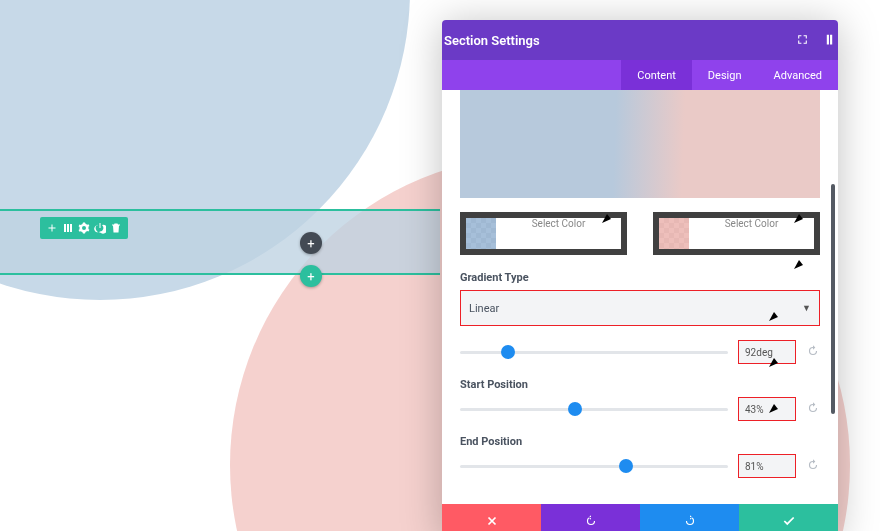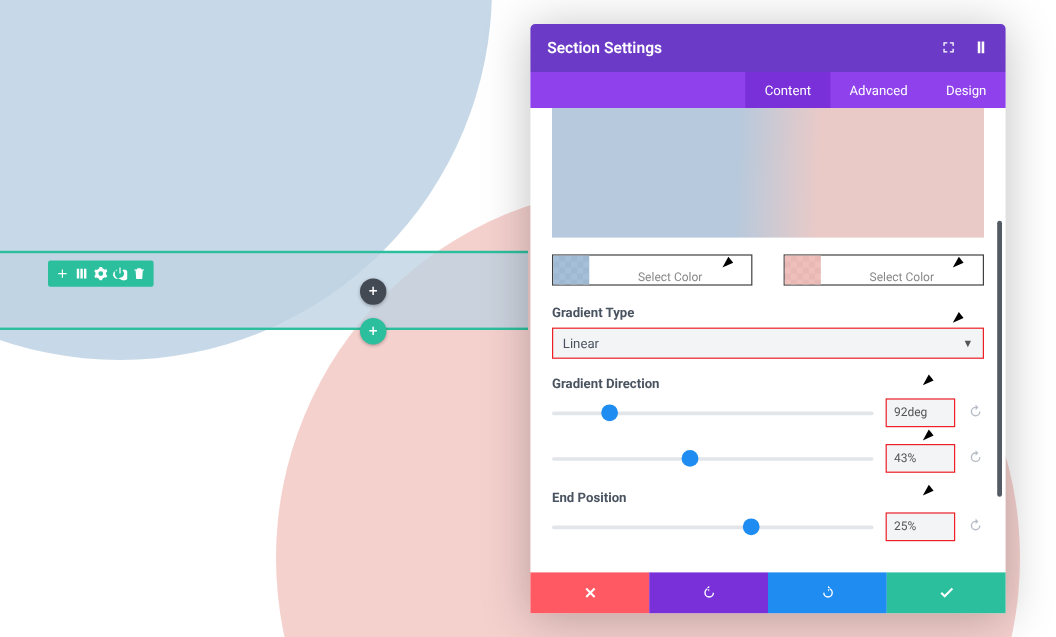--- a/index.html
+++ b/index.html
@@ -9,45 +9,45 @@
   .circle-pink { position: absolute; width: 620px; height: 620px; border-radius: 50%; background: #f5d1ce; left: 230px; top: 155px; }
 
   .builder-band { position: absolute; left: 0; top: 209px; width: 440px; height: 66px; background: rgba(190,210,225,.78); border-top: 2px solid #2cbf9e; border-bottom: 2px solid #2cbf9e; }
   .builder-tools { position: absolute; left: 40px; top: 217px; display: flex; gap: 0; background: #2cbf9e; padding: 3px 4px; border-radius: 2px; }
   .builder-tools span { width: 16px; height: 16px; display: flex; align-items: center; justify-content: center; color: #fff; font-size: 10px; }
   .builder-tools svg { width: 12px; height: 12px; fill: #fff; }
   .add-dark { position: absolute; left: 300px; top: 232px; width: 22px; height: 22px; border-radius: 50%; background: #434a54; color: #fff; display: flex; align-items: center; justify-content: center; font-size: 13px; box-shadow: 0 1px 3px rgba(0,0,0,.3); }
   .add-green { position: absolute; left: 300px; top: 265px; width: 22px; height: 22px; border-radius: 50%; background: #2cbf9e; color: #fff; display: flex; align-items: center; justify-content: center; font-size: 13px; box-shadow: 0 1px 3px rgba(0,0,0,.3); }
 
   .modal { position: absolute; left: 442px; top: 20px; width: 396px; background: #fff; box-shadow: 0 4px 40px rgba(0,0,0,.25); border-radius: 4px 4px 0 0; }
-  .modal-header { background: #6b3ac6; color: #fff; height: 40px; display: flex; align-items: center; justify-content: space-between; padding: 0 14px; border-radius: 4px 4px 0 0; }
+  .modal-header { background: #6b3ac6; color: #fff; height: 40px; display: flex; align-items: center; justify-content: space-between; padding: 0 2px; border-radius: 4px 4px 0 0; }
   .modal-header h2 { font-size: 13px; font-weight: 600; }
   .header-icons { display: flex; gap: 14px; }
   .header-icons svg { width: 13px; height: 13px; fill: #fff; }
   .tabs { background: #8f42ec; display: flex; height: 30px; justify-content: flex-end; }
   .tab { padding: 0 16px; font-size: 11px; color: #fff; display: flex; align-items: center; cursor: pointer; }
   .tab.active { background: #7a30d8; }
 
   .modal-body { position: relative; padding: 0 18px 12px 18px; }
   .scroll-indicator { position: absolute; right: 3px; top: 94px; width: 4px; height: 230px; background: #545a63; border-radius: 2px; }
 
   .gradient-preview { height: 108px; margin: 0 0 14px 0; background: linear-gradient(92deg, #b7c9dc 43%, #eacac7 62%); }
   .color-pickers { display: flex; gap: 26px; margin-bottom: 16px; }
-  .color-picker { flex: 1; height: 26px; border: 1px solid #404040; display: flex; align-items: flex-end; position: relative; }
+  .color-picker { flex: 1; height: 43px; border: 6px solid #404040; display: flex; align-items: flex-start; position: relative; }
   .swatch { width: 30px; height: 100%; background-image:
     linear-gradient(45deg,#ccc 25%,transparent 25%),linear-gradient(-45deg,#ccc 25%,transparent 25%),
     linear-gradient(45deg,transparent 75%,#ccc 75%),linear-gradient(-45deg,transparent 75%,#ccc 75%);
     background-size: 10px 10px; background-position: 0 0,0 5px,5px -5px,-5px 0; position: relative; }
   .swatch::after { content:""; position:absolute; inset:0; }
   .swatch.blue::after { background: rgba(150,180,210,.85); }
   .swatch.pink::after { background: rgba(235,180,175,.85); }
   .picker-label { flex: 1; text-align: center; font-size: 10px; color: #888; }
 
   .field-label { font-size: 11px; color: #4a5360; margin: 4px 0 6px 0; font-weight: 700; }
-  .select { width: 100%; height: 26px; border: 1px solid #ed2027; background: #f3f4f6; font-size: 11px; color: #4a5360; padding: 7px 8px; display: flex; align-items: center; justify-content: space-between; margin-bottom: 14px; }
+  .select { width: 100%; height: 26px; border: 1px solid #ed2027; background: #f3f4f6; font-size: 11px; color: #4a5360; padding: 17px 8px; display: flex; align-items: center; justify-content: space-between; margin-bottom: 14px; }
   .select .caret { font-size: 9px; color: #555; }
 
   .slider-row { display: flex; align-items: center; gap: 10px; margin-bottom: 14px; }
   .slider-track { flex: 1; height: 3px; background: #e2e5e9; border-radius: 2px; position: relative; }
   .slider-thumb { position: absolute; top: 50%; width: 14px; height: 14px; border-radius: 50%; background: #1e8cf0; transform: translate(-50%,-50%); }
   .slider-value { width: 58px; height: 24px; border: 1px solid #ed2027; background: #f3f4f6; font-size: 10px; color: #555; display: flex; align-items: center; padding: 0 6px; }
   .reset-icon svg { width: 14px; height: 14px; fill: #b7bdc5; }
 
   .arrow { position: absolute; pointer-events: none; }
 
@@ -109,22 +109,22 @@
       <span><svg viewBox="0 0 24 24">
             <path d="M4 4h6v2H6v4H4V4zm16 0v6h-2V6h-4V4h6zM4 20v-6h2v4h4v2H4zm16 0h-6v-2h4v-4h2v6z"></path>
           </svg></span>
       <span><svg viewBox="0 0 24 24">
             <path d="M7 3h4v18H7zM13 3h4v18h-4z"></path>
           </svg></span>
     </div>
   </div>
   <div class="tabs">
     <div class="tab active">Content</div>
+    <div class="tab">Design</div>
     <div class="tab">Advanced</div>
-    <div class="tab">Design</div>
   </div>
 
   <div class="modal-body">
     <div class="scroll-indicator"></div>
 
     <div class="gradient-preview"></div>
 
     <div class="color-pickers">
       <div class="color-picker">
         <div class="swatch blue"></div>
@@ -135,47 +135,47 @@
         <div class="picker-label">Select Color</div>
       </div>
     </div>
 
     <div class="field-label">Gradient Type</div>
     <div class="select">
       <span>Linear</span>
       <span class="caret">▼</span>
     </div>
 
-    <div class="field-label">Gradient Direction</div>
     <div class="slider-row">
       <div class="slider-track">
         <div class="slider-thumb" style="left:18%"></div>
       </div>
       <div class="slider-value">92deg</div>
       <span class="reset-icon"><svg viewBox="0 0 24 24">
             <path d="M12 5a7 7 0 107 7h-2a5 5 0 11-5-5v3l4-4-4-4v3z"></path>
           </svg></span>
     </div>
 
+    <div class="field-label">Start Position</div>
     <div class="slider-row">
       <div class="slider-track">
         <div class="slider-thumb" style="left:43%"></div>
       </div>
       <div class="slider-value">43%</div>
       <span class="reset-icon"><svg viewBox="0 0 24 24">
             <path d="M12 5a7 7 0 107 7h-2a5 5 0 11-5-5v3l4-4-4-4v3z"></path>
           </svg></span>
     </div>
 
     <div class="field-label">End Position</div>
     <div class="slider-row">
       <div class="slider-track">
         <div class="slider-thumb" style="left:62%"></div>
       </div>
-      <div class="slider-value">25%</div>
+      <div class="slider-value">81%</div>
       <span class="reset-icon"><svg viewBox="0 0 24 24">
             <path d="M12 5a7 7 0 107 7h-2a5 5 0 11-5-5v3l4-4-4-4v3z"></path>
           </svg></span>
     </div>
 
     <svg class="arrow" style="left:158px;top:108px" width="34" height="26">
         <line x1="32" y1="2" x2="6" y2="22"></line>
         <polygon points="2,25 11,21 7,16"></polygon>
       </svg>
     <svg class="arrow" style="left:350px;top:108px" width="28" height="26">

